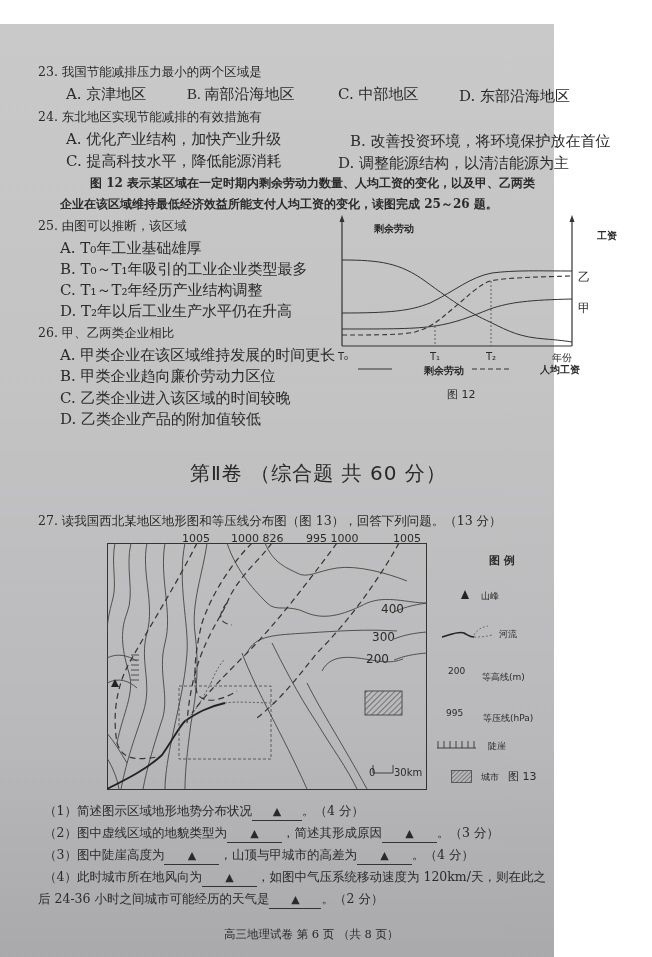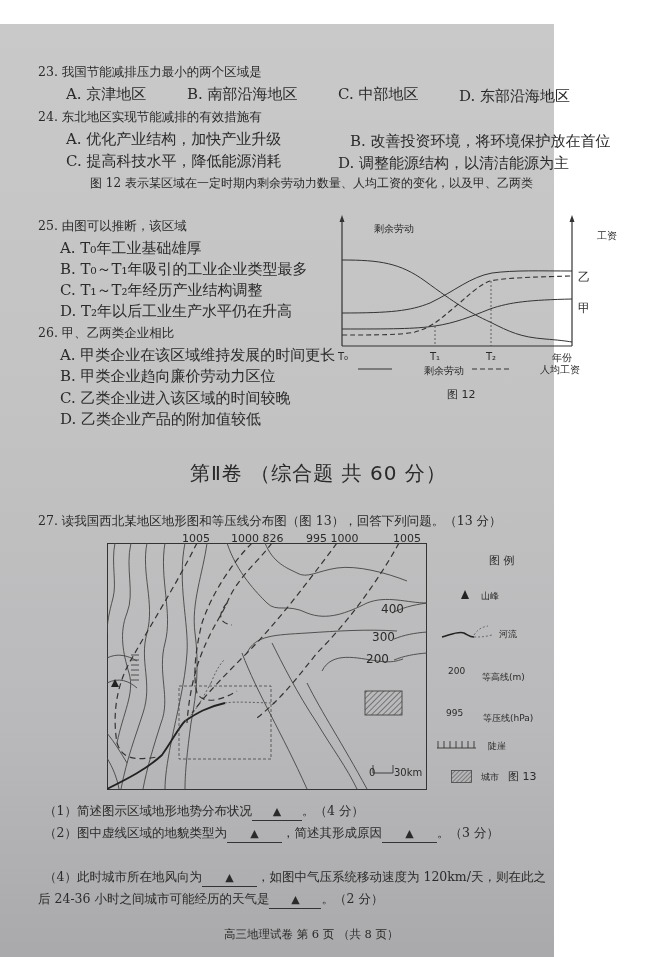--- a/index.html
+++ b/index.html
@@ -7,44 +7,45 @@
     width: 652px; height: 957px; background: #ffffff; position: relative; overflow: hidden;
     font-family: "DejaVu Serif", "Liberation Serif", serif;
   }
   .page {
     position: absolute; left: 0; top: 24px; width: 554px; height: 940px;
     background: linear-gradient(180deg, #c9c9c9 0%, #c3c3c4 40%, #b9b9bb 75%, #a9a9ab 100%);
     color: #2a2a2a;
   }
   .line { position: absolute; font-size: 12.5px; white-space: nowrap; line-height: 16px; }
   .opt { position: absolute; font-size: 15px; white-space: nowrap; line-height: 16px; }
-  .bold { font-weight: normal; padding-left: 22px; }
+  .bold { font-weight: bold; padding-left: 22px; }
   .section-title { position: absolute; left: 190px; top: 436px; font-size: 20px; font-family: "DejaVu Sans", "Liberation Sans", sans-serif; letter-spacing: 1px; }
   .blank { display: inline-block; border-bottom: 1px solid #333; text-align: center; min-width: 46px; font-size: 11px; }
   .legend-text { position: absolute; font-size: 10px; white-space: nowrap; font-family: "DejaVu Sans", "Liberation Sans", sans-serif; }
   .footer { position: absolute; left: 224px; top: 903px; font-size: 11.5px; }
 </style>
 </head>
 <body>
 
 <div class="page">
 
   <div class="line" style="left:38px; top:40px;">23.  我国节能减排压力最小的两个区域是</div>
   <div class="opt" style="left:66px; top:62px;">A.  京津地区</div>
-  <div class="opt" style="left:187px; top:62px;">B.  南部沿海地区</div>
+  <div class="opt" style="left:187px; top:62px;font-family:Liberation Serif, serif;">B.  南部沿海地区</div>
   <div class="opt" style="left:338px; top:62px;">C.  中部地区</div>
   <div class="opt" style="left:459px; top:64px;">D.  东部沿海地区</div>
 
   <div class="line" style="left:38px; top:85px;">24.  东北地区实现节能减排的有效措施有</div>
   <div class="opt" style="left:66px; top:107px;">A.  优化产业结构，加快产业升级</div>
   <div class="opt" style="left:338px; top:109px;margin-left:12px;">B.  改善投资环境，将环境保护放在首位</div>
   <div class="opt" style="left:66px; top:129px;">C.  提高科技水平，降低能源消耗</div>
   <div class="opt" style="left:338px; top:131px;">D.  调整能源结构，以清洁能源为主</div>
 
   <div class="line bold" style="left:68px; top:151px; font-size:12px;">图 12 表示某区域在一定时期内剩余劳动力数量、人均工资的变化，以及甲、乙两类</div>
+  <div class="line bold" style="left:38px; top:172px; font-size:12px;">企业在该区域维持最低经济效益所能支付人均工资的变化，读图完成 25～26 题。</div>
 
   <div class="line" style="left:38px; top:194px;">25.  由图可以推断，该区域</div>
   <div class="opt" style="left:60px; top:216px;">A.  T₀年工业基础雄厚</div>
   <div class="opt" style="left:60px; top:237px;">B.  T₀～T₁年吸引的工业企业类型最多</div>
   <div class="opt" style="left:60px; top:258px;">C.  T₁～T₂年经历产业结构调整</div>
   <div class="opt" style="left:60px; top:279px;">D.  T₂年以后工业生产水平仍在升高</div>
 
   <div class="line" style="left:38px; top:301px;">26.  甲、乙两类企业相比</div>
   <div class="opt" style="left:60px; top:323px;">A.  甲类企业在该区域维持发展的时间更长</div>
   <div class="opt" style="left:60px; top:344px;">B.  甲类企业趋向廉价劳动力区位</div>
@@ -195,20 +196,23 @@
   </svg>
   <div class="legend-text" style="left:481px; top:747px; font-size:9px;">城市</div>
   <div class="legend-text" style="left:508px; top:745px; font-size:11px;">图 13</div>
 
   <div class="line" style="left:44px; top:779px;">
     <span>（1）简述图示区域地形地势分布状况</span><span class="blank" style="min-width:50px;">▲</span><span>。（4 分）</span>
   </div>
   <div class="line" style="left:44px; top:801px;">
     <span>（2）图中虚线区域的地貌类型为</span><span class="blank" style="min-width:55px;">▲</span><span>，简述其形成原因</span><span class="blank" style="min-width:55px;">▲</span><span>。（3 分）</span>
   </div>
+  <div class="line" style="left:44px; top:823px;">
+    <span>（3）图中陡崖高度为</span><span class="blank" style="min-width:55px;">▲</span><span>，山顶与甲城市的高差为</span><span class="blank" style="min-width:55px;">▲</span><span>。（4 分）</span>
+  </div>
   <div class="line" style="left:44px; top:845px;">
     <span>（4）此时城市所在地风向为</span><span class="blank" style="min-width:55px;">▲</span><span>，如图中气压系统移动速度为 120km/天，则在此之</span>
   </div>
   <div class="line" style="left:38px; top:867px;">
     <span>后 24-36 小时之间城市可能经历的天气是</span><span class="blank" style="min-width:52px;">▲</span><span>。（2 分）</span>
   </div>
 
   <div class="footer">高三地理试卷   第 6 页   （共 8 页）</div>
 </div>
 

